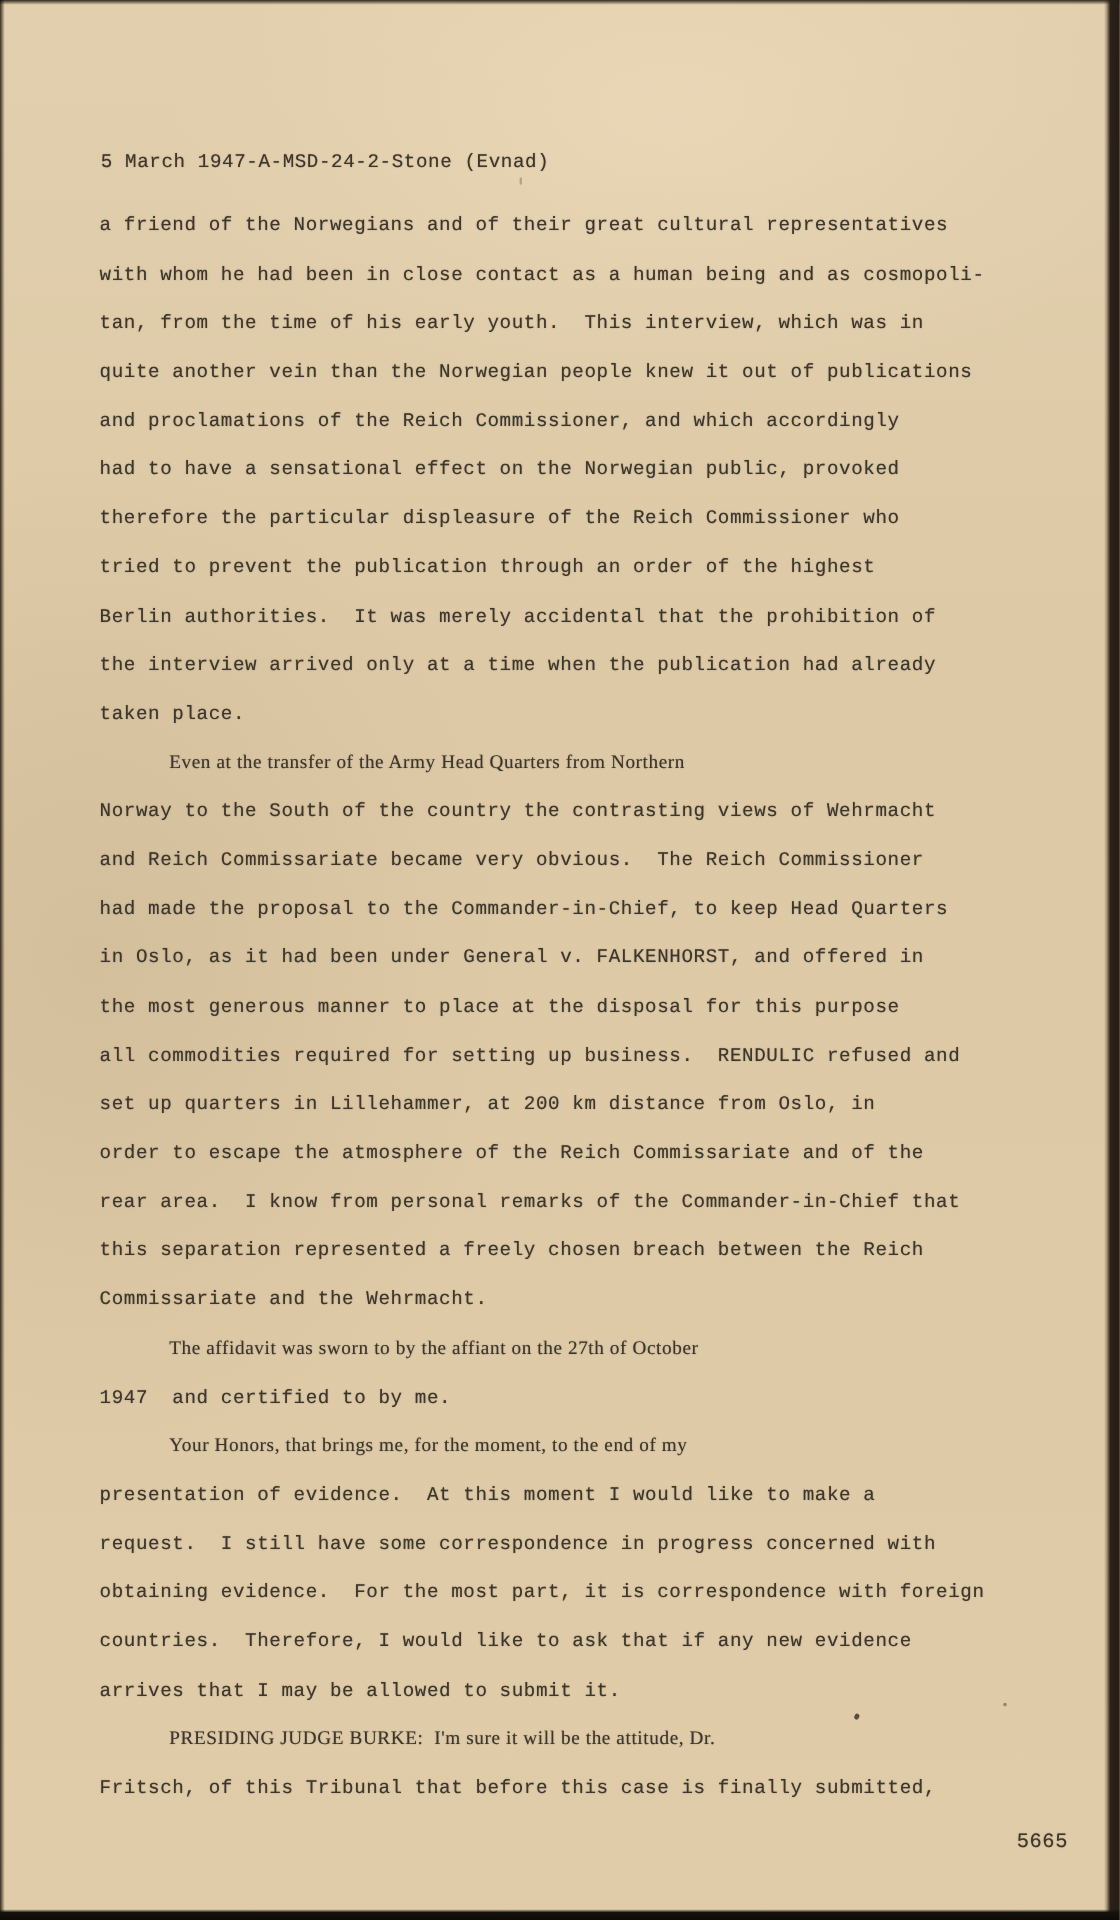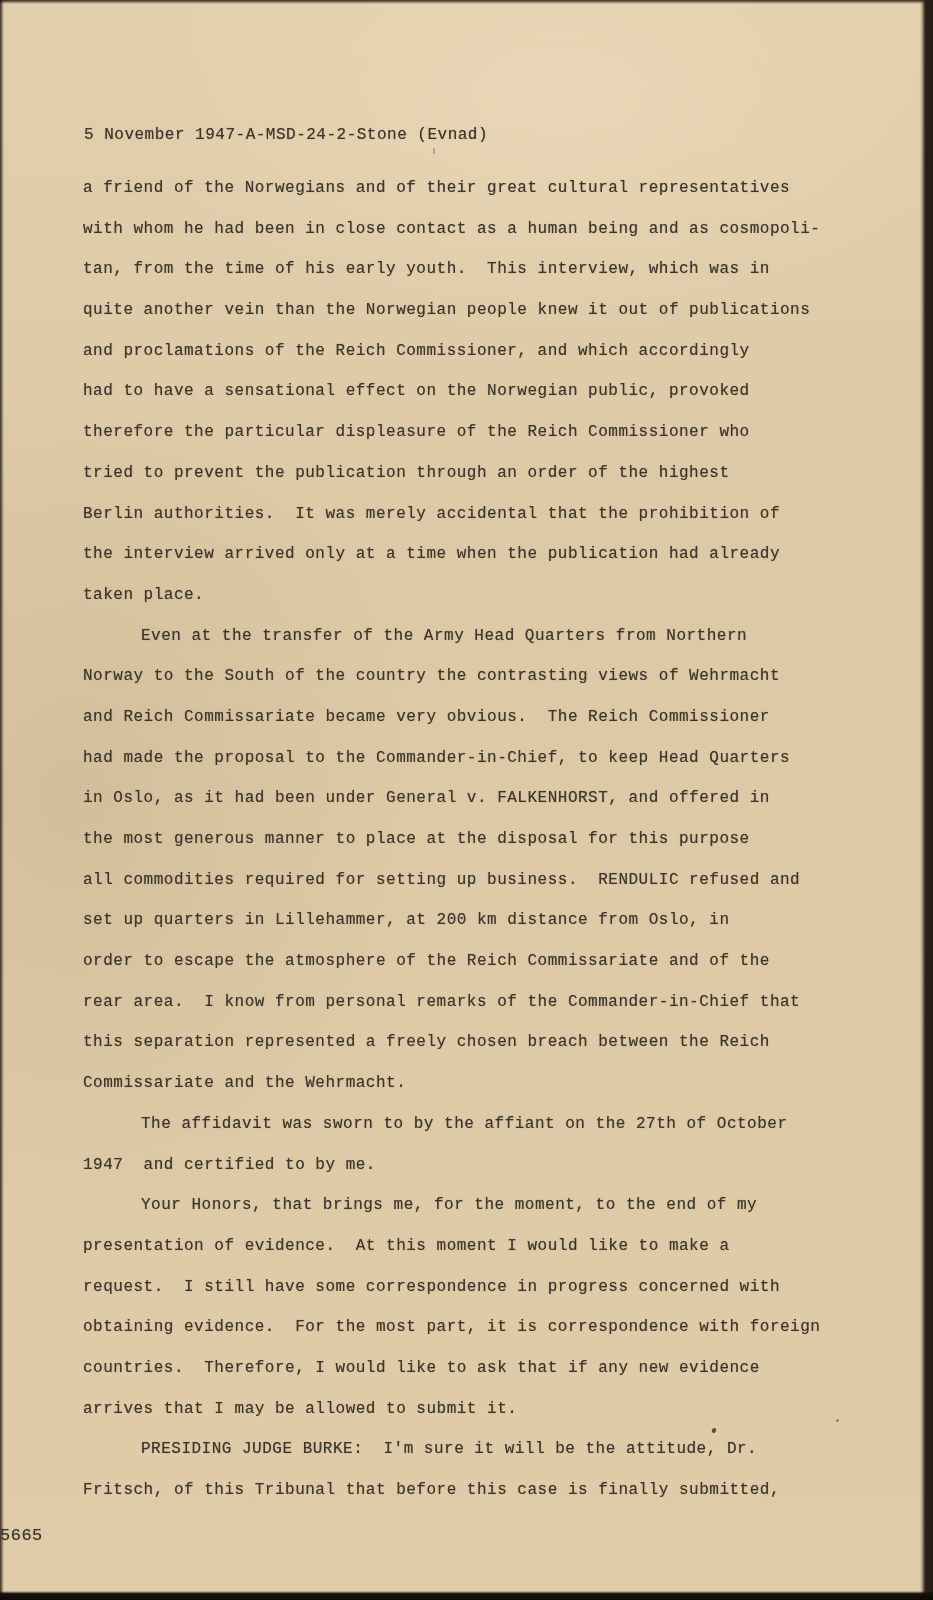--- a/index.html
+++ b/index.html
@@ -62,46 +62,46 @@
     left: 83px;
     top: 168px;
     width: 800px;
     font-size: 16px;
   }
   .doc-body .line {
     line-height: 40.7px;
     height: 40.7px;
   }
   .para { margin: 0; }
-  .para.indent .line:first-child { text-indent: 58px; }
+  .para.indent .line:first-child { text-indent: 58px; font-family: Liberation Serif, serif; }
   .page-number {
     position: absolute;
     left: 0;
     top: 1516px;
     width: 890px;
-    text-align: left;
+    text-align: right;
     font-size: 17px;
     line-height: 40px;
   }
 </style>
 </head>
 <body>
 
 <div class="scan">
 
   <div class="edge-top"></div>
   <div class="edge-left"></div>
   <div class="edge-right"></div>
   <div class="edge-bottom"></div>
 
   <div class="ink-speck speck-1"></div>
   <div class="ink-speck speck-2"></div>
   <div class="ink-speck speck-3"></div>
 
   <div class="doc-header typed">
-    <div>5 November 1947-A-MSD-24-2-Stone (Evnad)</div>
+    <div>5 March 1947-A-MSD-24-2-Stone (Evnad)</div>
   </div>
 
   <div class="doc-body typed"><div class="para"><div class="line">a friend of the Norwegians and of their great cultural representatives</div><div class="line">with whom he had been in close contact as a human being and as cosmopoli-</div><div class="line">tan, from the time of his early youth.  This interview, which was in</div><div class="line">quite another vein than the Norwegian people knew it out of publications</div><div class="line">and proclamations of the Reich Commissioner, and which accordingly</div><div class="line">had to have a sensational effect on the Norwegian public, provoked</div><div class="line">therefore the particular displeasure of the Reich Commissioner who</div><div class="line">tried to prevent the publication through an order of the highest</div><div class="line">Berlin authorities.  It was merely accidental that the prohibition of</div><div class="line">the interview arrived only at a time when the publication had already</div><div class="line">taken place.</div></div><div class="para indent"><div class="line">Even at the transfer of the Army Head Quarters from Northern</div><div class="line">Norway to the South of the country the contrasting views of Wehrmacht</div><div class="line">and Reich Commissariate became very obvious.  The Reich Commissioner</div><div class="line">had made the proposal to the Commander-in-Chief, to keep Head Quarters</div><div class="line">in Oslo, as it had been under General v. FALKENHORST, and offered in</div><div class="line">the most generous manner to place at the disposal for this purpose</div><div class="line">all commodities required for setting up business.  RENDULIC refused and</div><div class="line">set up quarters in Lillehammer, at 200 km distance from Oslo, in</div><div class="line">order to escape the atmosphere of the Reich Commissariate and of the</div><div class="line">rear area.  I know from personal remarks of the Commander-in-Chief that</div><div class="line">this separation represented a freely chosen breach between the Reich</div><div class="line">Commissariate and the Wehrmacht.</div></div><div class="para indent"><div class="line">The affidavit was sworn to by the affiant on the 27th of October</div><div class="line">1947  and certified to by me.</div></div><div class="para indent"><div class="line">Your Honors, that brings me, for the moment, to the end of my</div><div class="line">presentation of evidence.  At this moment I would like to make a</div><div class="line">request.  I still have some correspondence in progress concerned with</div><div class="line">obtaining evidence.  For the most part, it is correspondence with foreign</div><div class="line">countries.  Therefore, I would like to ask that if any new evidence</div><div class="line">arrives that I may be allowed to submit it.</div></div><div class="para indent"><div class="line">PRESIDING JUDGE BURKE:  I'm sure it will be the attitude, Dr.</div><div class="line">Fritsch, of this Tribunal that before this case is finally submitted,</div></div></div>
 
   <div class="page-number typed">5665</div>
 
 </div>
 
 </body></html>

